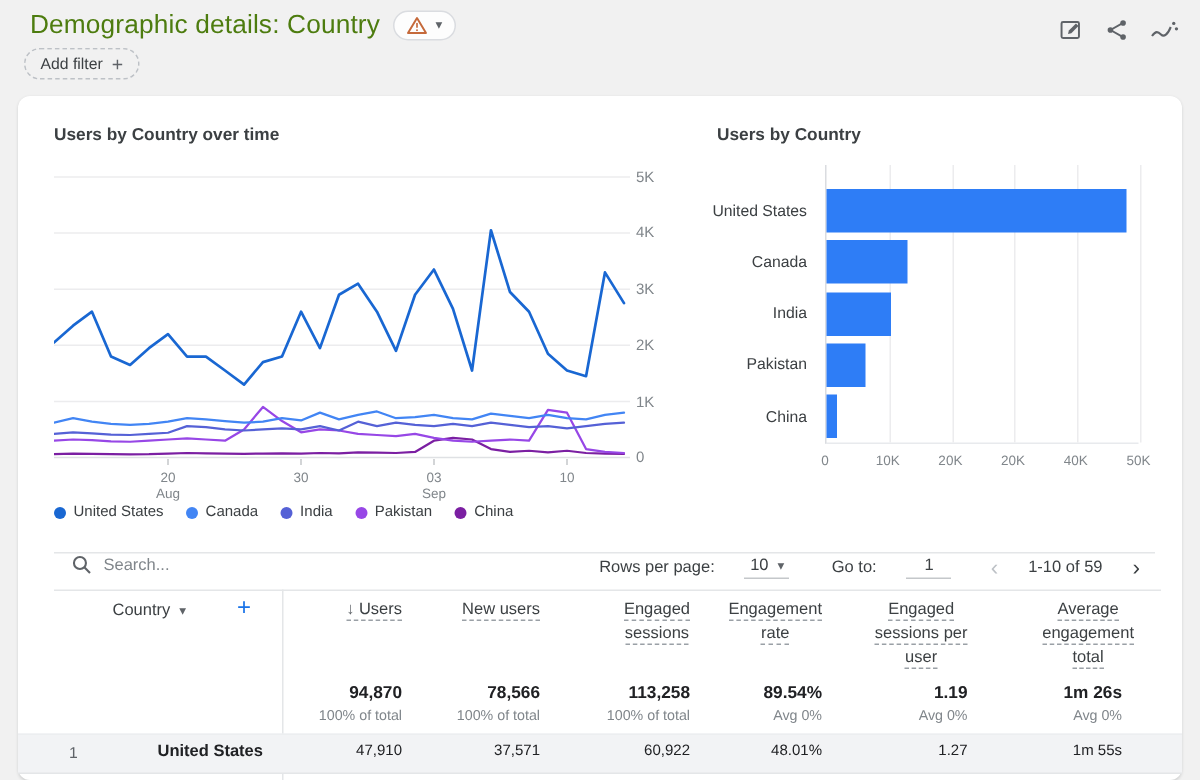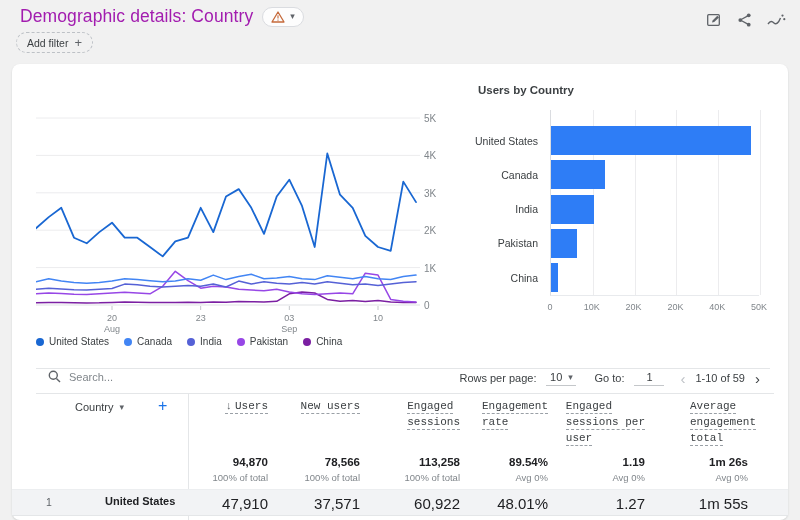--- a/index.html
+++ b/index.html
@@ -3,21 +3,21 @@
 <meta charset="utf-8">
 <style>
   * { box-sizing: border-box; margin: 0; padding: 0; }
   html,body { width:800px; height:520px; overflow:hidden; }
   body {
     font-family: "Liberation Sans", "DejaVu Sans", sans-serif;
     background:#f1f1f1; color:#3c4043; position:relative;
   }
   
   .hdr-row { position:absolute; left:20px; top:6px; display:flex; align-items:center; gap:9px; }
-  .page-title { font-size:17.5px; color:#a21caf; letter-spacing:.1px; }
+  .page-title { font-size:17.5px; color:#4d7c0f; letter-spacing:.1px; }
   .warn-pill { display:flex; align-items:center; gap:5px; border:1px solid #dadce0;
     border-radius:12px; padding:3px 8px; background:#fdfdfd; cursor:pointer; }
   .caret { font-size:9px; color:#5f6368; line-height:1; }
   .toolbar { position:absolute; right:14px; top:12px; display:flex; gap:15px; align-items:center; }
   .toolbar svg { display:block; cursor:pointer; }
   .chip { position:absolute; left:16px; top:32px; display:inline-flex; align-items:center; gap:6px;
     border:1px dashed #bdc1c6; border-radius:12px; padding:3px 10px; font-size:10.5px;
     color:#3c4043; background:transparent; cursor:pointer; }
   .chip .plus { font-size:13px; color:#5f6368; line-height:1; }
   
@@ -39,45 +39,45 @@
     border-left:1px solid #dadce0; border-bottom:1px solid #e8eaed; }
   .vgrid { position:absolute; top:0; bottom:0; width:1px; background:#ececee; }
   .bar { position:absolute; height:29px; background:#2e7df6; }
   .btick { position:absolute; top:238px; width:30px; text-align:center; font-size:9px; color:#80868b; }
   
   .sec-divider { position:absolute; left:24px; top:304px; width:734px; height:1px; background:#e4e6e8; }
   .search-row { position:absolute; left:36px; top:306px; display:flex; align-items:flex-end; gap:8px; }
   .search-input { border:none; outline:none; font-size:11px; color:#3c4043; width:160px;
     font-family:"Liberation Sans","DejaVu Sans",sans-serif; background:transparent; }
   .search-input::placeholder { color:#80868b; }
-  .pager { position:absolute; right:28px; top:306px; display:flex; align-items:center; gap:10px;
+  .pager { position:absolute; right:28px; top:306px; display:flex; align-items:center; gap:20px;
     font-size:11px; color:#3c4043;justify-content:center; }
   .ufield { border-bottom:1px solid #c4c7ca; padding:1px 3px 2px 3px; display:flex;
     align-items:center; gap:6px; cursor:pointer; min-width:30px; justify-content:center; }
   .chev { font-size:15px; line-height:1; color:#3c4043; cursor:pointer; }
   .chev.dis { color:#bdc1c6; }
   
   .tbl-topline { position:absolute; left:24px; right:14px; top:329px; height:1px; background:#e4e6e8; }
   .vdiv { position:absolute; left:176px; top:329px; bottom:0; width:1px; background:#e4e6e8; }
   .dim-hdr { position:absolute; left:63px; top:337px; display:flex; gap:6px; align-items:center;
     font-size:11px; color:#3c4043; cursor:pointer;text-align:right; }
   .add-col { position:absolute; left:146px; top:333px; font-size:16px; color:#1a73e8; cursor:pointer; }
   .mhead { position:absolute; top:336px; text-align:right; font-size:11px; color:#3c4043; cursor:pointer; }
   .mhead .hline { display:inline-block; border-bottom:1px dashed #9aa0a6; padding-bottom:1px;
     margin-bottom:2px; line-height:12px; }
-  .mhead .hline-wrap { text-align:left;font-family:Liberation Mono, monospace; }
+  .mhead .hline-wrap { text-align:center; }
   .sort-arrow { color:#5f6368; margin-right:3px; }
   .tot-cell { position:absolute; top:392px; text-align:right; }
   .tot-val { font-size:11.5px; font-weight:700; color:#202124; }
   .tot-sub { font-size:9.5px; color:#80868b; margin-top:4px;margin-left:32px; }
   .row1 { position:absolute; left:0; right:0; top:425px; height:27px; background:#f2f3f5;
     border-top:1px solid #eceef0; border-bottom:1px solid #e4e6e8; cursor:pointer; }
   .row-idx { position:absolute; left:34px; top:432px; font-size:10.5px; color:#5f6368; }
   .row-dim { position:absolute; left:93px; top:431px; font-size:11px; font-weight:700; color:#202124; }
-  .rcell { position:absolute; top:431px; text-align:right; font-size:15px; color:#202124; }
+  .rcell { position:absolute; top:431px; text-align:right; font-size:10px; color:#202124; }
 </style>
 </head>
 <body>
 
 <div class="hdr-row">
   <span class="page-title">Demographic details: Country</span>
   <span class="warn-pill">
     <svg width="14" height="12" viewBox="0 0 14 12">
       <path d="M7 1 L13 11 H1 Z" fill="none" stroke="#c5693a" stroke-width="1.3" stroke-linejoin="round"></path>
       <rect x="6.45" y="4.3" width="1.1" height="3.2" fill="#c5693a"></rect>
@@ -111,20 +111,21 @@
   </span>
 </div>
 
 <button class="chip">
   <span>Add filter</span>
   <span class="plus">+</span>
 </button>
 
 <div class="card">
 
+  <div class="chart-title" style="left:24px; top:20px;">Users by Country over time</div>
   <svg id="line-plot" width="384" height="202" viewBox="0 0 384 202">
       <line x1="0" y1="8" x2="384" y2="8" stroke="#ececee" stroke-width="1"></line>
       <line x1="0" y1="45.4" x2="384" y2="45.4" stroke="#ececee" stroke-width="1"></line>
       <line x1="0" y1="82.8" x2="384" y2="82.8" stroke="#ececee" stroke-width="1"></line>
       <line x1="0" y1="120.2" x2="384" y2="120.2" stroke="#ececee" stroke-width="1"></line>
       <line x1="0" y1="157.6" x2="384" y2="157.6" stroke="#ececee" stroke-width="1"></line>
       <line x1="0" y1="195" x2="384" y2="195" stroke="#dfe1e4" stroke-width="1"></line>
       <line x1="76" y1="196" x2="76" y2="200" stroke="#c4c7ca" stroke-width="1"></line>
       <line x1="164.66666666666666" y1="196" x2="164.66666666666666" y2="200" stroke="#c4c7ca" stroke-width="1"></line>
       <line x1="253.33333333333331" y1="196" x2="253.33333333333331" y2="200" stroke="#c4c7ca" stroke-width="1"></line>
@@ -138,21 +139,21 @@
   <div id="line-ylabels">
       <div class="ylab" style="top:49px">5K</div>
       <div class="ylab" style="top:86.4px">4K</div>
       <div class="ylab" style="top:123.80000000000001px">3K</div>
       <div class="ylab" style="top:161.2px">2K</div>
       <div class="ylab" style="top:198.6px">1K</div>
       <div class="ylab" style="top:236px">0</div>
     </div>
   <div id="line-xlabels">
       <div class="xlab" style="left:83px">20<br>Aug</div>
-      <div class="xlab" style="left:171.66666666666666px">23</div>
+      <div class="xlab" style="left:171.66666666666666px">30</div>
       <div class="xlab" style="left:260.3333333333333px">03<br>Sep</div>
       <div class="xlab" style="left:349px">10</div>
     </div>
   <div class="legend" id="legend">
       <span class="legend-item">
          <span class="dot" style="background:#1967d2"></span>
          <span>United States</span>
       </span>
       <span class="legend-item">
          <span class="dot" style="background:#4285f4"></span>

